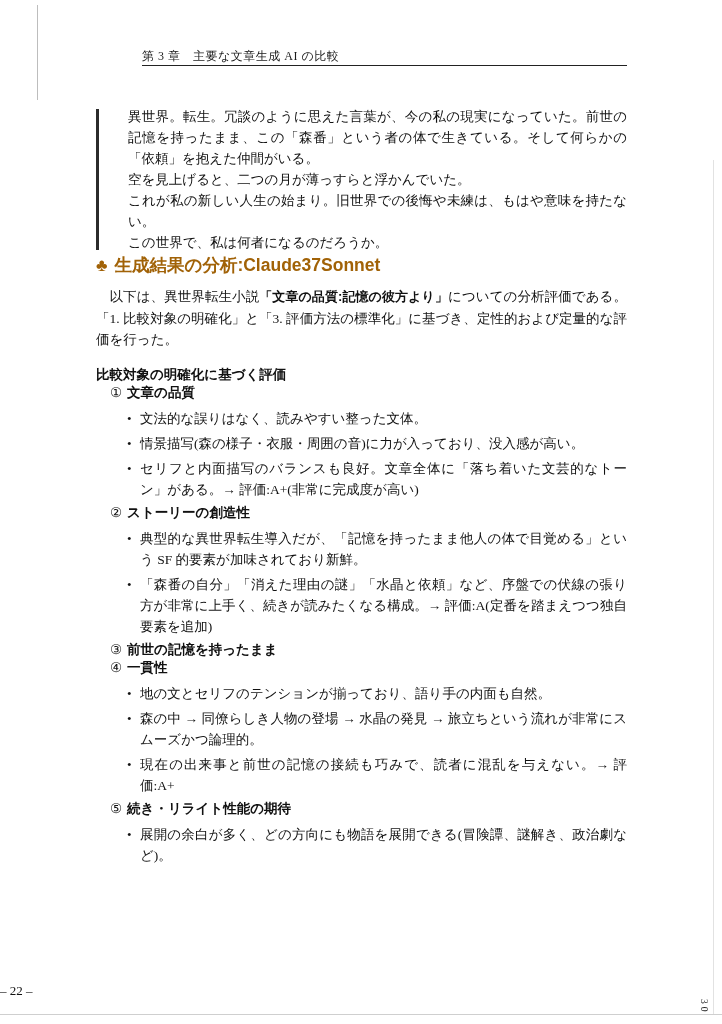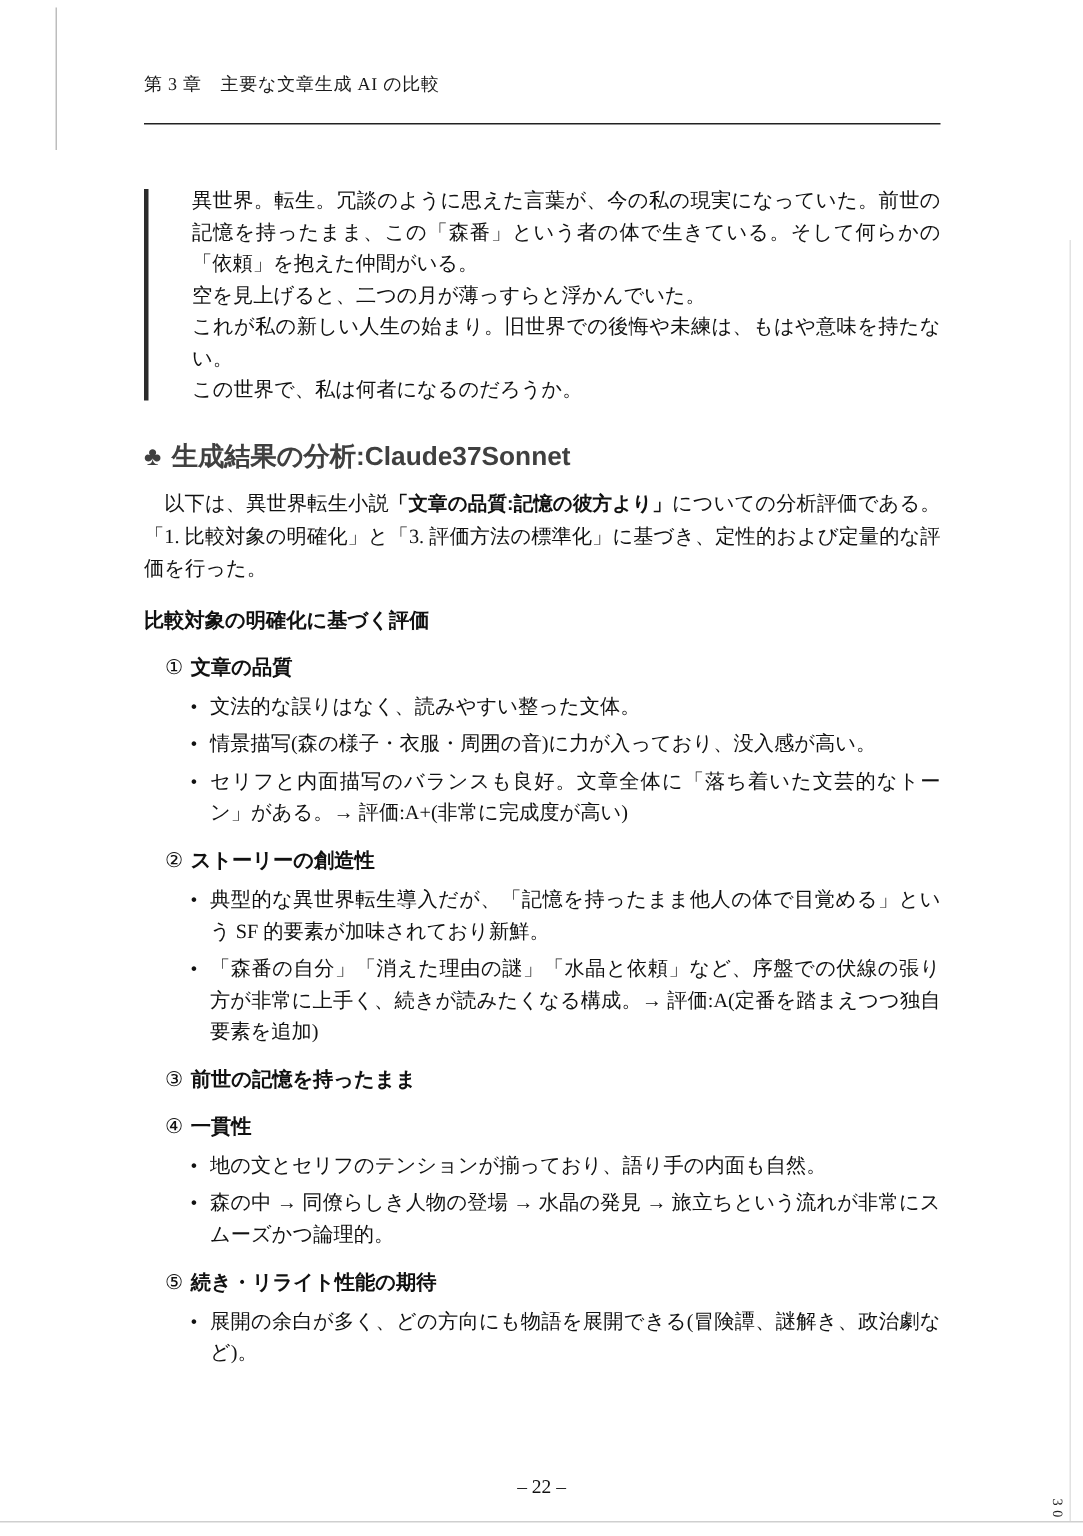--- a/index.html
+++ b/index.html
@@ -11,55 +11,55 @@
     color:#111;
     font-family:"Liberation Serif", serif;
     overflow:hidden;
     box-sizing:border-box;
   }
   .content { position:absolute; left:96px; right:95px; top:48px; }
 
   .doc-header {
     font-size:12px;
     letter-spacing:0.5px;
-    padding-bottom:17px;
+    padding-bottom:0;
     border-bottom:1px solid #222;
     color:#1a1a1a;
+    margin-left:46px;
   }
 
   .quote { position:relative; margin-top:40px; padding-left:32px; }
   .quote-bar { position:absolute; left:0; top:3px; bottom:3px; width:3px; background:#2b2b2b; }
   .quote p { margin:0; font-size:13.5px; line-height:21px; text-align:justify; }
 
   .section-heading {
-    margin-top:22px;
     font-family:"Liberation Sans", sans-serif;
     font-weight:bold;
     font-size:17.5px;
-    color:#404040;
+    color:#a16207;
   }
   .club { margin-right:7px; }
 
   .intro {
     margin-top:9px;
     font-size:13.5px;
     line-height:21.5px;
     text-align:justify;
     text-indent:1em;
   }
   .intro .bold { font-weight:bold; font-family:"Liberation Sans", sans-serif; font-size:13px; }
 
   .subheading {
     margin-top:15px;
     font-family:"Liberation Sans", sans-serif;
     font-weight:bold;
     font-size:13.5px;
   }
 
-  .group { margin-top:13px; }
+  .group { }
   .group-title {
     padding-left:14px;
     font-family:"Liberation Sans", sans-serif;
     font-weight:bold;
     font-size:13.5px;
   }
   .group-number { font-weight:normal; font-family:"Liberation Serif", serif; margin-right:5px; }
 
   ul.bullets { list-style:none; margin:6px 0 0 0; padding:0 0 0 44px; }
   ul.bullets li {
@@ -72,21 +72,21 @@
   ul.bullets li::before {
     content:"\2022";
     position:absolute;
     left:-13px;
     top:0;
     font-size:13px;
   }
 
   .footer {
     position:absolute; left:0; right:0; bottom:25px;
-    text-align:center;
+    text-align:left;
     font-size:13px;
     color:#111;
   }
 
   .edge-number {
     position:absolute; right:13px; bottom:10px;
     writing-mode:vertical-rl;
     font-size:9.5px;
     letter-spacing:3px;
     color:#222;
@@ -153,20 +153,21 @@
       </div>
     </div>
 
     <div class="group">
       <div class="group-title">
         <span class="group-number">④</span><span>一貫性</span>
       </div>
       <ul class="bullets">
         <li>地の文とセリフのテンションが揃っており、語り手の内面も自然。</li>
         <li>森の中 → 同僚らしき人物の登場 → 水晶の発見 → 旅立ちという流れが非常にスムーズかつ論理的。</li>
+        <li>現在の出来事と前世の記憶の接続も巧みで、読者に混乱を与えない。→ 評価:A+</li>
       </ul>
     </div>
 
     <div class="group">
       <div class="group-title">
         <span class="group-number">⑤</span><span>続き・リライト性能の期待</span>
       </div>
       <ul class="bullets">
         <li>展開の余白が多く、どの方向にも物語を展開できる(冒険譚、謎解き、政治劇など)。</li>
 

